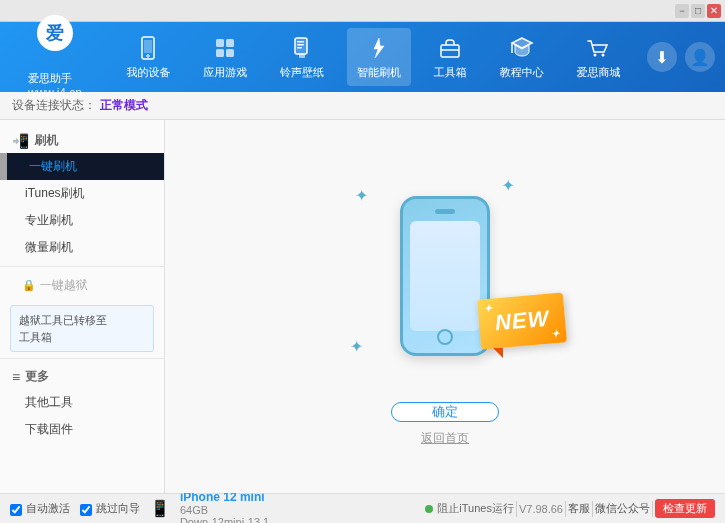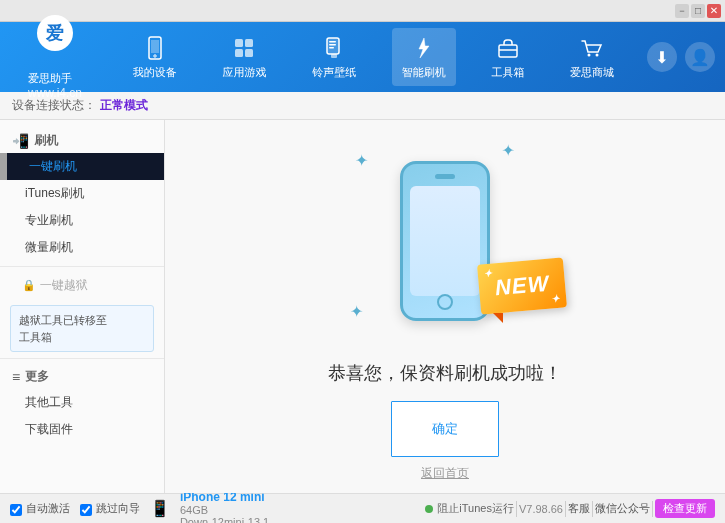--- a/index.html
+++ b/index.html
@@ -260,24 +260,24 @@
     }
 
     .success-text {
       font-size: 18px;
       color: #333;
       margin-top: 10px;
       font-weight: 500;
     }
     .confirm-btn {
       margin-top: 16px;
-      padding: 18px 40px;
+      padding: 0 40px;
       background: white;
       border: 1px solid #2196F3;
-      border-radius: 1px;
+      border-radius: 14px;
       color: #2196F3;
       font-size: 13px;
       cursor: pointer;
     }
     .return-link {
       margin-top: 8px;
       color: #999;
       font-size: 12px;
       cursor: pointer;
       text-decoration: underline;
@@ -325,21 +325,21 @@
     .itunes-status {
       display: flex; align-items: center; gap: 4px;
       color: #666;
     }
     .itunes-dot {
       width: 8px; height: 8px;
       border-radius: 50%;
       background: #4CAF50;
     }
     .update-btn {
-      background: #d946ef;
+      background: #ef4444;
       color: white;
       border-radius: 3px;
       padding: 2px 8px;
       font-size: 11px;
       cursor: pointer;
     }
   </style>
 </head>
 <body>
 
@@ -402,20 +402,30 @@
     </div>
     <div class="nav-item">
       <div class="nav-icon">
         <svg width="26" height="26" viewBox="0 0 26 26" fill="none">
           <rect x="4" y="10" width="18" height="12" rx="1.5" stroke="white" stroke-width="1.5" fill="none"></rect>
           <path d="M9 10V8C9 6.3 10.3 5 12 5H14C15.7 5 17 6.3 17 8V10" stroke="white" stroke-width="1.5" fill="none"></path>
           <line x1="4" y1="15" x2="22" y2="15" stroke="white" stroke-width="1.5"></line>
         </svg>
       </div>
       <span class="nav-label">工具箱</span>
+    </div>
+    <div class="nav-item">
+      <div class="nav-icon">
+        <svg width="26" height="26" viewBox="0 0 26 26" fill="none">
+          <path d="M13 3 L3 8 L13 13 L23 8 Z" stroke="white" stroke-width="1.5" fill="rgba(255,255,255,0.3)"></path>
+          <path d="M3 8 L3 18" stroke="white" stroke-width="1.5"></path>
+          <path d="M6 10 L13 14 L20 10 L20 17 C20 19 16.5 21 13 21 C9.5 21 6 19 6 17 Z" fill="rgba(255,255,255,0.4)" stroke="white" stroke-width="1"></path>
+        </svg>
+      </div>
+      <span class="nav-label">教程中心</span>
     </div>
     <div class="nav-item">
       <div class="nav-icon">
         <svg width="26" height="26" viewBox="0 0 26 26" fill="none">
           <path d="M3 6 H6 L9 17 H19 L22 10 H8" stroke="white" stroke-width="1.5" fill="none" stroke-linecap="round"></path>
           <circle cx="10" cy="20" r="1.5" fill="white"></circle>
           <circle cx="18" cy="20" r="1.5" fill="white"></circle>
         </svg>
       </div>
       <span class="nav-label">爱思商城</span>
@@ -486,21 +496,20 @@
         <span class="sparkle sparkle-3">✦</span>
         <div class="phone-body">
           <div class="phone-notch"></div>
           <div class="phone-screen"></div>
           <div class="phone-home"></div>
         </div>
         <div class="new-badge">NEW</div>
         <div class="ribbon-fold-left"></div>
       </div>
 
-      <div class="success-text">恭喜您，保资料刷机成功啦！</div>
 
       <button class="confirm-btn">确定</button>
 
       <div class="return-link">返回首页</div>
     </div>
   </div>
 </div>
 
 <div class="bottom-bar">
   <div class="bottom-left">

